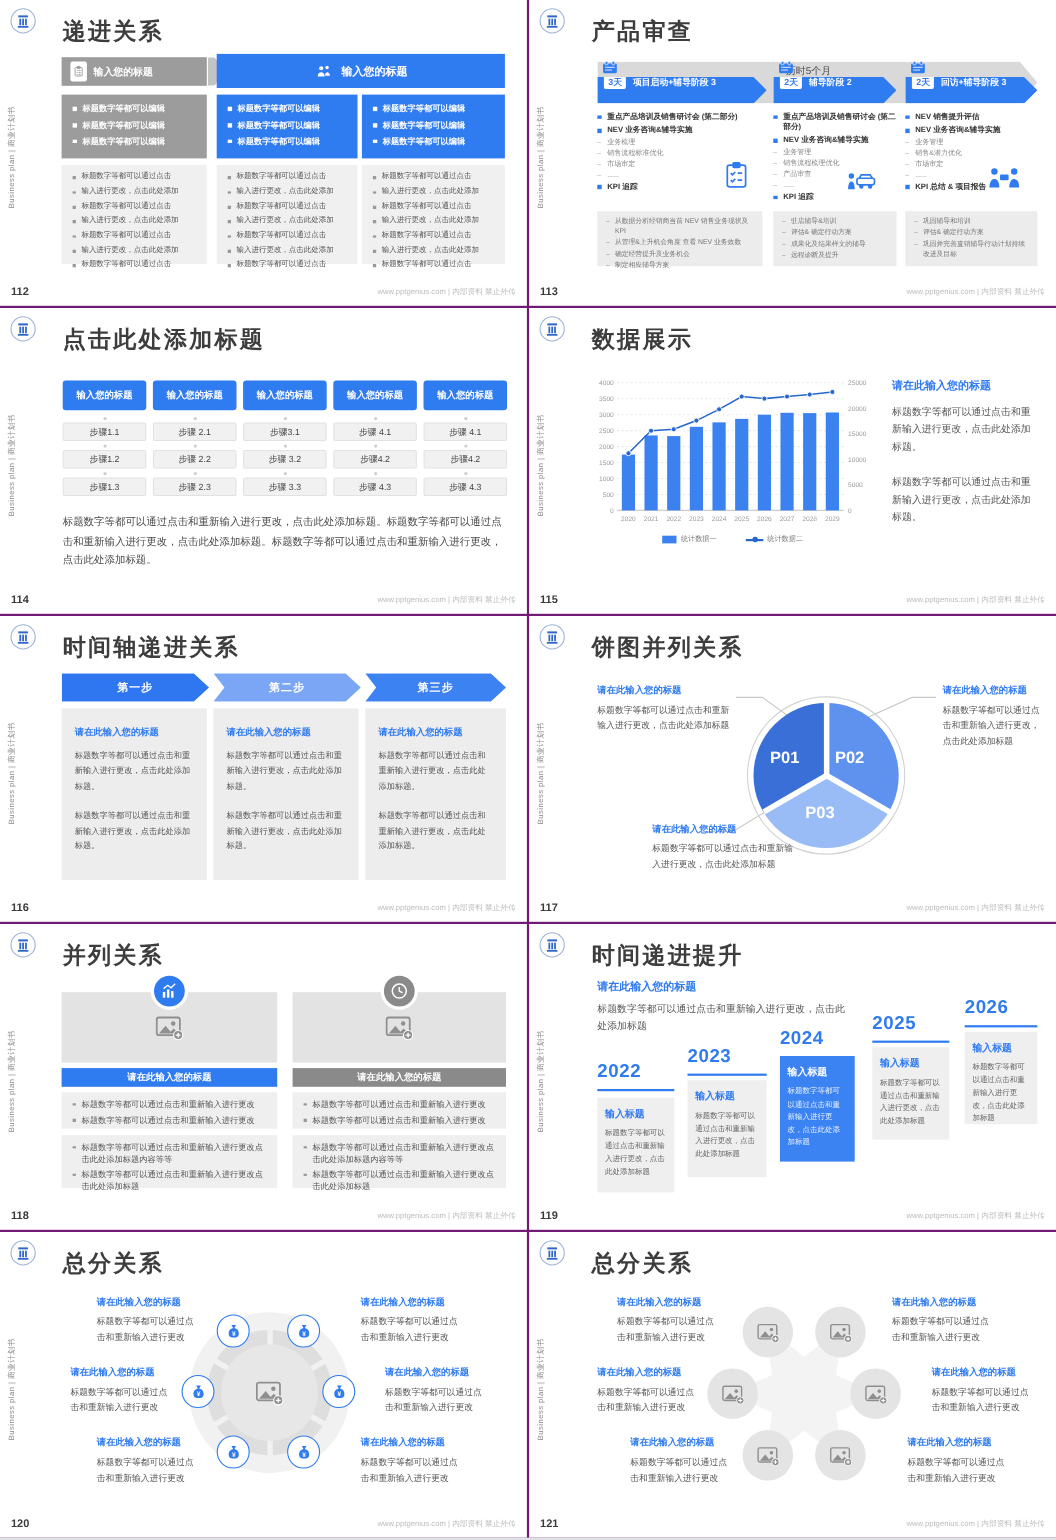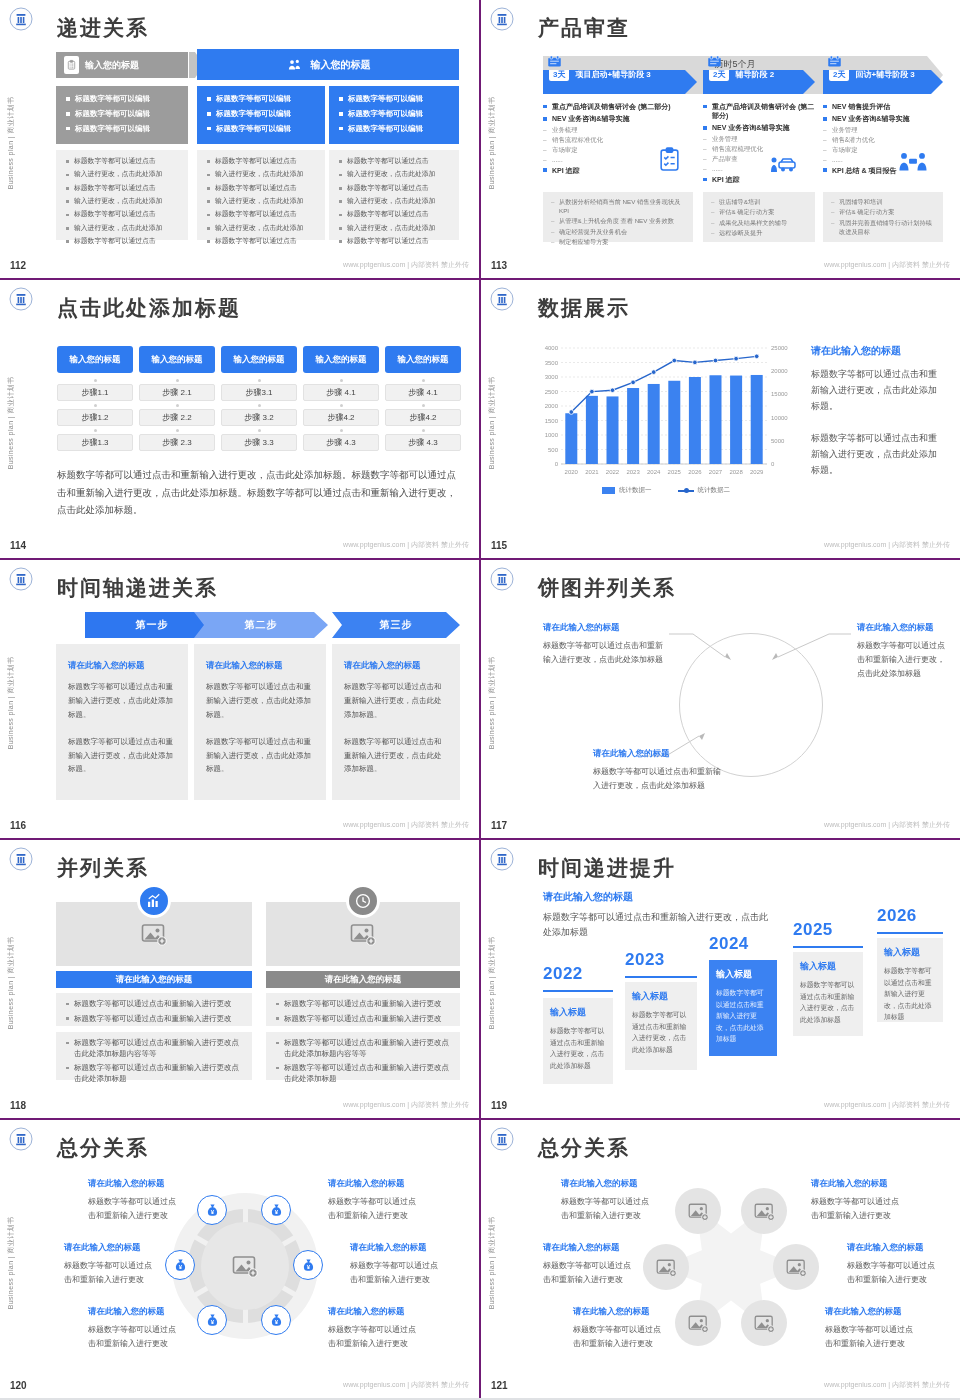--- a/index.html
+++ b/index.html
@@ -67,21 +67,21 @@
 .s115 .legend{left:54px;top:206px;width:262px;display:flex;justify-content:center;gap:26px;font-size:6.5px;color:#777;align-items:center;}
 .s115 .lgi{display:flex;align-items:center;gap:4px}
 .s115 .lg-bar{width:13px;height:7px;background:#3B82F0}
 .s115 .lg-line{width:16px;height:2px;background:var(--blue-d);position:relative}
 .s115 .lg-line::after{content:"";position:absolute;left:6px;top:-1.8px;width:5px;height:5px;border-radius:50%;background:var(--blue-d);}
 .s115 .rtext{left:330px;top:64px;width:130px}
 .s115 .rtext .h{font-size:10px;font-weight:700;color:var(--blue);margin-bottom:8px;}
 .s115 .rtext p{font-size:9px;color:#555;line-height:1.8;margin-bottom:15px;}
 
 .s116 .ar{top:52px;height:26px;color:#fff;font-weight:700;font-size:10px;display:flex;align-items:center;justify-content:center;letter-spacing:1px;}
-.s116 .sa1{left:56px;width:134px;background:#2E77F0;clip-path:polygon(0 0,calc(100% - 14px) 0,100% 50%,calc(100% - 14px) 100%,0 100%);margin-left:29px;}
+.s116 .sa1{left:56px;width:134px;background:#2E77F0;clip-path:polygon(0 0,calc(100% - 14px) 0,100% 50%,calc(100% - 14px) 100%,0 100%);}
 .s116 .sa2{left:194px;width:134px;background:#7AA6F5;clip-path:polygon(0 0,calc(100% - 14px) 0,100% 50%,calc(100% - 14px) 100%,0 100%,10px 50%);}
 .s116 .sa3{left:332px;width:128px;background:#3C82F2;clip-path:polygon(0 0,calc(100% - 14px) 0,100% 50%,calc(100% - 14px) 100%,0 100%,10px 50%);}
 .s116 .box{top:84px;height:156px;background:#EDEDED;padding:16px 12px;}
 .s116 .sb1{left:56px;width:132px}.s116 .sb2{left:194px;width:132px}.s116 .sb3{left:332px;width:128px}
 .s116 .box .h{font-size:8.5px;font-weight:700;color:var(--blue);margin-bottom:8px;}
 .s116 .box p{font-size:7.5px;color:#555;line-height:1.85;margin-bottom:13px;}
 
 .s117 .ring{left:198px;top:73px;width:144px;height:144px;border:1px solid #d2d2d2;border-radius:50%;}
 .s117 .pie{left:204px;top:79px;width:132px;height:132px;border-radius:50%;background:conic-gradient(#5E92EE 0 120deg,#9ABCF6 120deg 240deg,#3A6FD8 240deg 360deg);}
 .s117 .psep{position:absolute;left:63.5px;bottom:66px;width:5px;height:66px;background:#fff;transform-origin:bottom center;}
@@ -527,20 +527,28 @@
     <div class="stitle">饼图并列关系</div>
     <svg class="abs lines">
       <path d="M188,74 L212,74 L244,97" fill="none" stroke="#c9c9c9" stroke-width="1"></path>
       <path d="M244,97 l6,3 -4,-7 z" fill="#b9b9b9"></path>
       <path d="M370,74 L348,74 L297,97" fill="none" stroke="#c9c9c9" stroke-width="1"></path>
       <path d="M297,97 l-6,3 4,-7 z" fill="#b9b9b9"></path>
       <path d="M160,196 L185,196 L218,176" fill="none" stroke="#c9c9c9" stroke-width="1"></path>
       <path d="M218,176 l6,-3 -3,7 z" fill="#b9b9b9"></path>
     </svg>
     <div class="abs ring"></div>
+    <div class="abs pie">
+      <div class="psep" style="transform:rotate(0deg)"></div>
+      <div class="psep" style="transform:rotate(120deg)"></div>
+      <div class="psep" style="transform:rotate(240deg)"></div>
+      <div class="pl pl1">P01</div>
+      <div class="pl pl2">P02</div>
+      <div class="pl pl3">P03</div>
+    </div>
     <div class="abs co co-tl">
       <div class="h">请在此输入您的标题</div>
       <div class="b">标题数字等都可以通过点击和重新输入进行更改，点击此处添加标题</div>
     </div>
     <div class="abs co co-tr">
       <div class="h">请在此输入您的标题</div>
       <div class="b">标题数字等都可以通过点击和重新输入进行更改，点击此处添加标题</div>
     </div>
     <div class="abs co co-bl">
       <div class="h">请在此输入您的标题</div>

